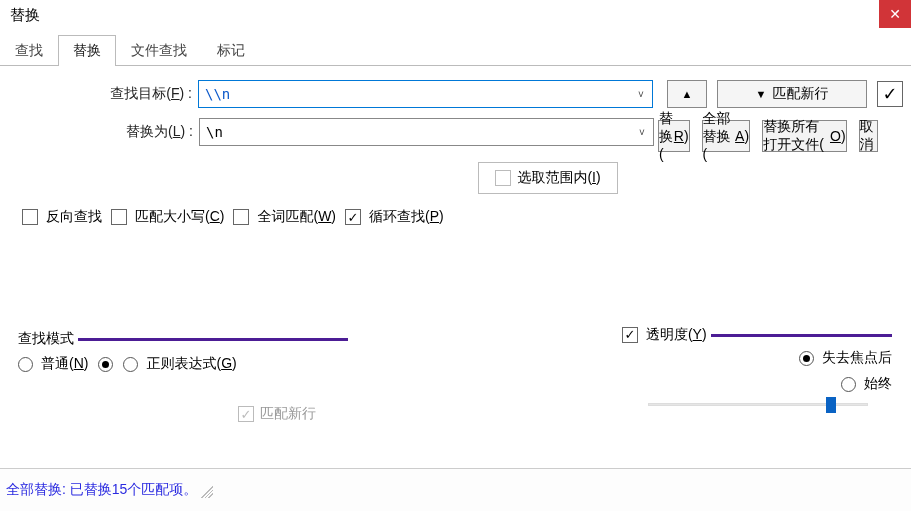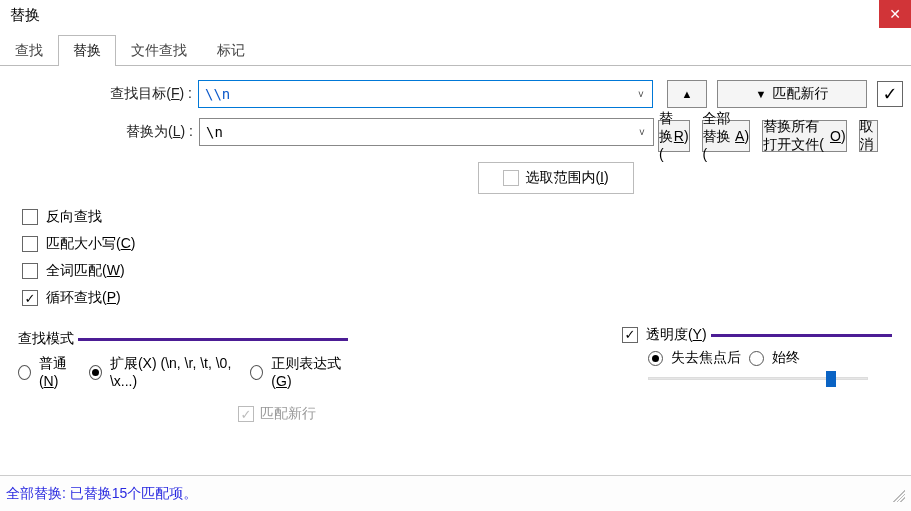--- a/index.html
+++ b/index.html
@@ -144,21 +144,21 @@
     display: flex;
     align-items: center;
     justify-content: center;
     font-size: 14px;
     cursor: pointer;
   }
   .in-sel-wrap {
     position: absolute;
     left: 478px;
     top: 96px;
-    width: 156px;
+    width: 140px;
     height: 32px;
     border: 1px solid #bbb;
     display: flex;
     align-items: center;
     justify-content: center;
     gap: 6px;
     background: #fff;
   }
   .chk {
     width: 16px;
@@ -170,21 +170,20 @@
     font-size: 13px;
     background: #fff;
     cursor: pointer;
   }
   .chk.disabled { border-color:#bbb; color:#bbb; cursor:default;}
   .opts-left {
     position: absolute;
     left: 22px;
     top: 142px;
     display: flex;
-    flex-direction: column;
     gap: 9px;
   }
   .opt-row { display:flex; align-items:center; gap:8px; font-size:14px; }
   .u { text-decoration: underline; }
   .group-box {
     position: absolute;
     border-top: 3px solid #4c1d95;
     padding-top: 10px;
   }
   .group-title {
@@ -220,46 +219,45 @@
     left:220px;
     top:64px;
     display:flex;align-items:center;gap:6px;
     color:#999;
   }
   .trans-box {
     left: 626px;
     top: 268px;
     width: 266px;
   }
-  .trans-inner { margin-left:22px; display:flex; flex-direction:row; gap:8px; margin-top:2px;align-items:flex-end;}
+  .trans-inner { margin-left:22px; display:flex; flex-direction:column; gap:8px; margin-top:2px;align-items:flex-end;}
   .slider {
     margin-top:4px;
     margin-left:22px;
     width:220px;
     height:16px;
     position:relative;
   }
   .slider-track {
     position:absolute;
     left:0;right:0;top:6px;
     height:3px;background:#e6e6e6;border:1px solid #ddd;
   }
   .slider-thumb {
     position:absolute;
     top:0;
     width:10px;height:16px;background:#0a63c4;
     left:178px;
     cursor:pointer;
   }
   .statusbar {
-    height: 36px;
+    height: 43px;
     border-top: 1px solid #ccc;
     display:flex;
     align-items:center;
-    justify-content:space-between;
     padding:0 6px;
     background:#fdfdfd;
   }
   .status-text { color:#2a2ae0; font-size:14px;}
   .resize-grip {
     width:16px;height:16px;
     background:
       linear-gradient(135deg, transparent 0 60%, #bbb 60% 66%, transparent 66% 72%, #bbb 72% 78%, transparent 78% 84%, #bbb 84% 90%, transparent 90%);
   }
   .arrow-glyph { font-size:11px; }
@@ -342,21 +340,20 @@
 
   <div class="group-box search-mode">
     <div class="group-title">查找模式</div>
     <div class="mode-col">
       <div class="opt-row">
           <span class="radio"></span>
           <span>普通(<span class="u">N</span>)</span>
         </div>
       <div class="opt-row">
           <span class="radio sel"></span>
-          <span>扩展(X) (\n, \r, \t, \0, \x...)</span>
         </div>
       <div class="opt-row">
           <span class="radio"></span>
           <span>正则表达式(<span class="u">G</span>)</span>
         </div>
     </div>
     <div class="match-newline">
       <span class="chk disabled" style="color:#bbb">✓</span>
       <span>匹配新行</span>
     </div>

